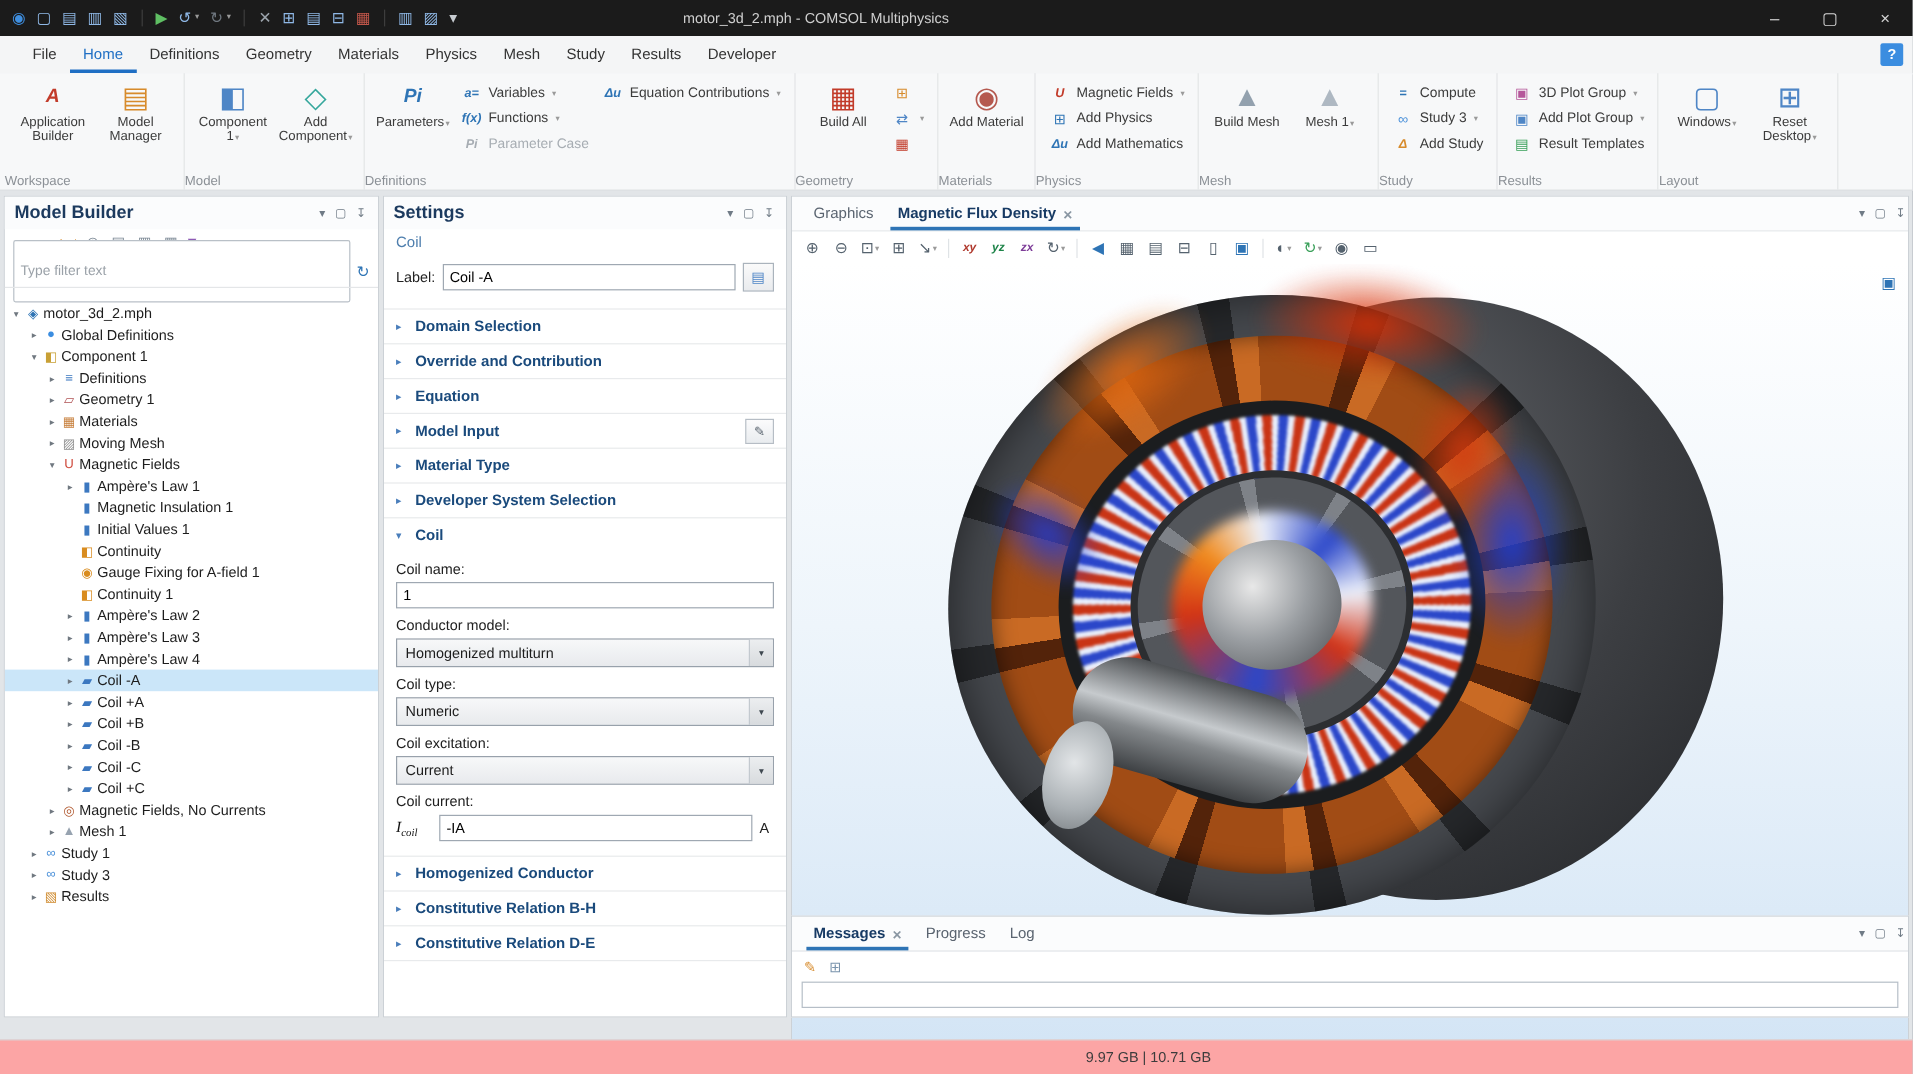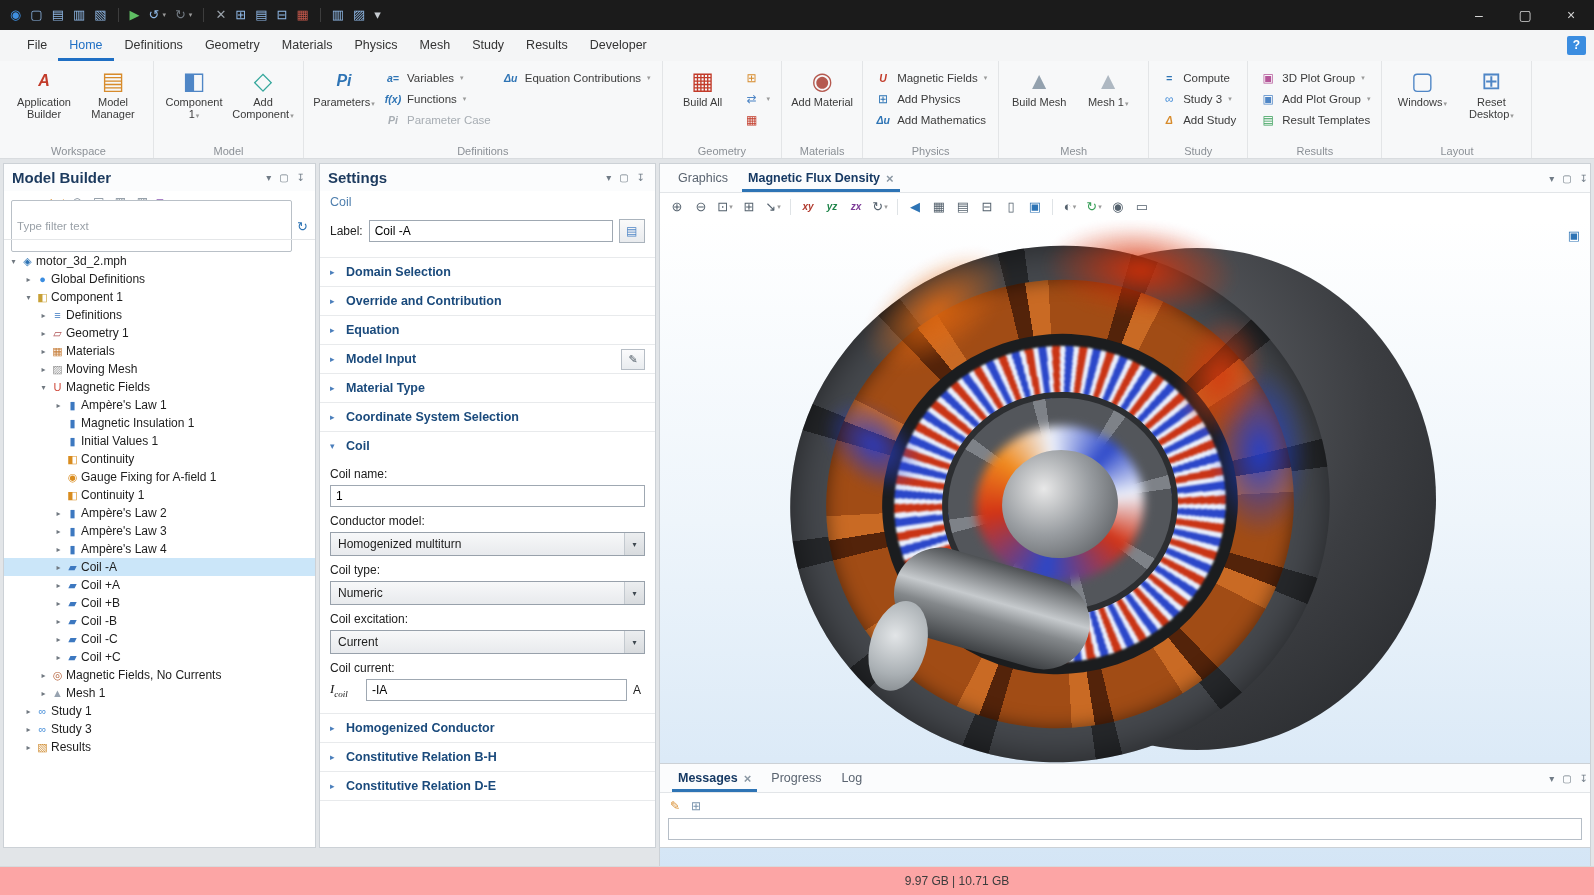--- a/index.html
+++ b/index.html
@@ -20,21 +20,21 @@
   .menubar{position:absolute;top:30px;left:0;right:0;height:31px;background:#f4f5f6;display:flex;align-items:center;padding-left:16px;border-bottom:1px solid #eceef0;}
   .menu-item{padding:0 11px;line-height:31px;height:31px;font-size:12.5px;color:#333;}
   .menu-item.active{color:#1f6fc4;box-shadow:inset 0 -3px 0 #1f6fc4;}
   .helpbtn{position:absolute;right:8px;top:36px;width:19px;height:19px;background:#3b8de0;color:#fff;font-weight:bold;
            text-align:center;line-height:19px;border-radius:2px;font-size:12px;}
 
   
   .ribbon{position:absolute;top:61px;left:0;right:0;height:97px;background:#f7f8f9;display:flex;align-items:stretch;padding-left:4px;border-bottom:1px solid #d9dcdf;}
   .rgroup{position:relative;display:flex;flex-direction:column;padding:3px 7px 15px;border-right:1px solid #e3e5e7;}
   .rcontent{display:flex;gap:3px;flex:1;align-items:flex-start;}
-  .rlabel{position:absolute;bottom:1px;left:0;right:0;text-align:center;font-size:11px;color:#8b9096;}
+  .rlabel{position:absolute;bottom:1px;left:0;right:0;text-align:left;font-size:11px;color:#8b9096;}
   .rbig{display:flex;flex-direction:column;align-items:center;width:66px;padding-top:2px;}
   .rbig .icn{height:30px;display:flex;align-items:center;justify-content:center;font-size:24px;}
   .rbig .icn.text{font-size:16px;font-style:italic;font-weight:bold;}
   .blabel{font-size:11px;line-height:12px;text-align:center;color:#3b3b3b;max-width:64px;}
   .rcol{display:flex;flex-direction:column;padding-top:3px;}
   .rsmall{display:flex;align-items:center;height:21px;gap:5px;padding:0 4px;}
   .rsmall .icn{width:18px;text-align:center;font-size:12px;}
   .rsmall .icn.text{font-size:10.5px;font-style:italic;font-weight:bold;}
   .slabel{font-size:11.5px;color:#3b3b3b;white-space:nowrap;}
   .rsmall.dis .slabel{color:#a7adb3;}
@@ -194,20 +194,21 @@
         <span class="qbtn">
           <span style="color: rgb(143, 184, 230);">▥</span>
         </span>
         <span class="qbtn">
           <span style="color: rgb(143, 184, 230);">▨</span>
         </span>
         <span class="qbtn">
           <span style="color: rgb(199, 204, 209);">▾</span>
         </span>
       </div>
+    <div class="wtitle">motor_3d_2.mph - COMSOL Multiphysics</div>
     <div class="wincontrols">
       <div class="winbtn">–</div>
       <div class="winbtn">▢</div>
       <div class="winbtn">×</div>
     </div>
   </div>
 
   <div class="menubar" id="menubar">
       <span class="menu-item">File</span>
       <span class="menu-item active">Home</span>
@@ -633,21 +634,21 @@
         </div>
         <div class="section">
           <div class="section-header">
             <span class="chev">▸</span>
             <span class="section-title">Material Type</span>
           </div>
         </div>
         <div class="section">
           <div class="section-header">
             <span class="chev">▸</span>
-            <span class="section-title">Coordinate System Selection</span>
+            <span class="section-title">Developer System Selection</span>
           </div>
         </div>
         <div class="section">
           <div class="section-header">
             <span class="chev">▾</span>
             <span class="section-title">Coil</span>
           </div>
           <div class="sec-body">
             <div class="flabel">Coil name:</div>
             <div class="frow">

